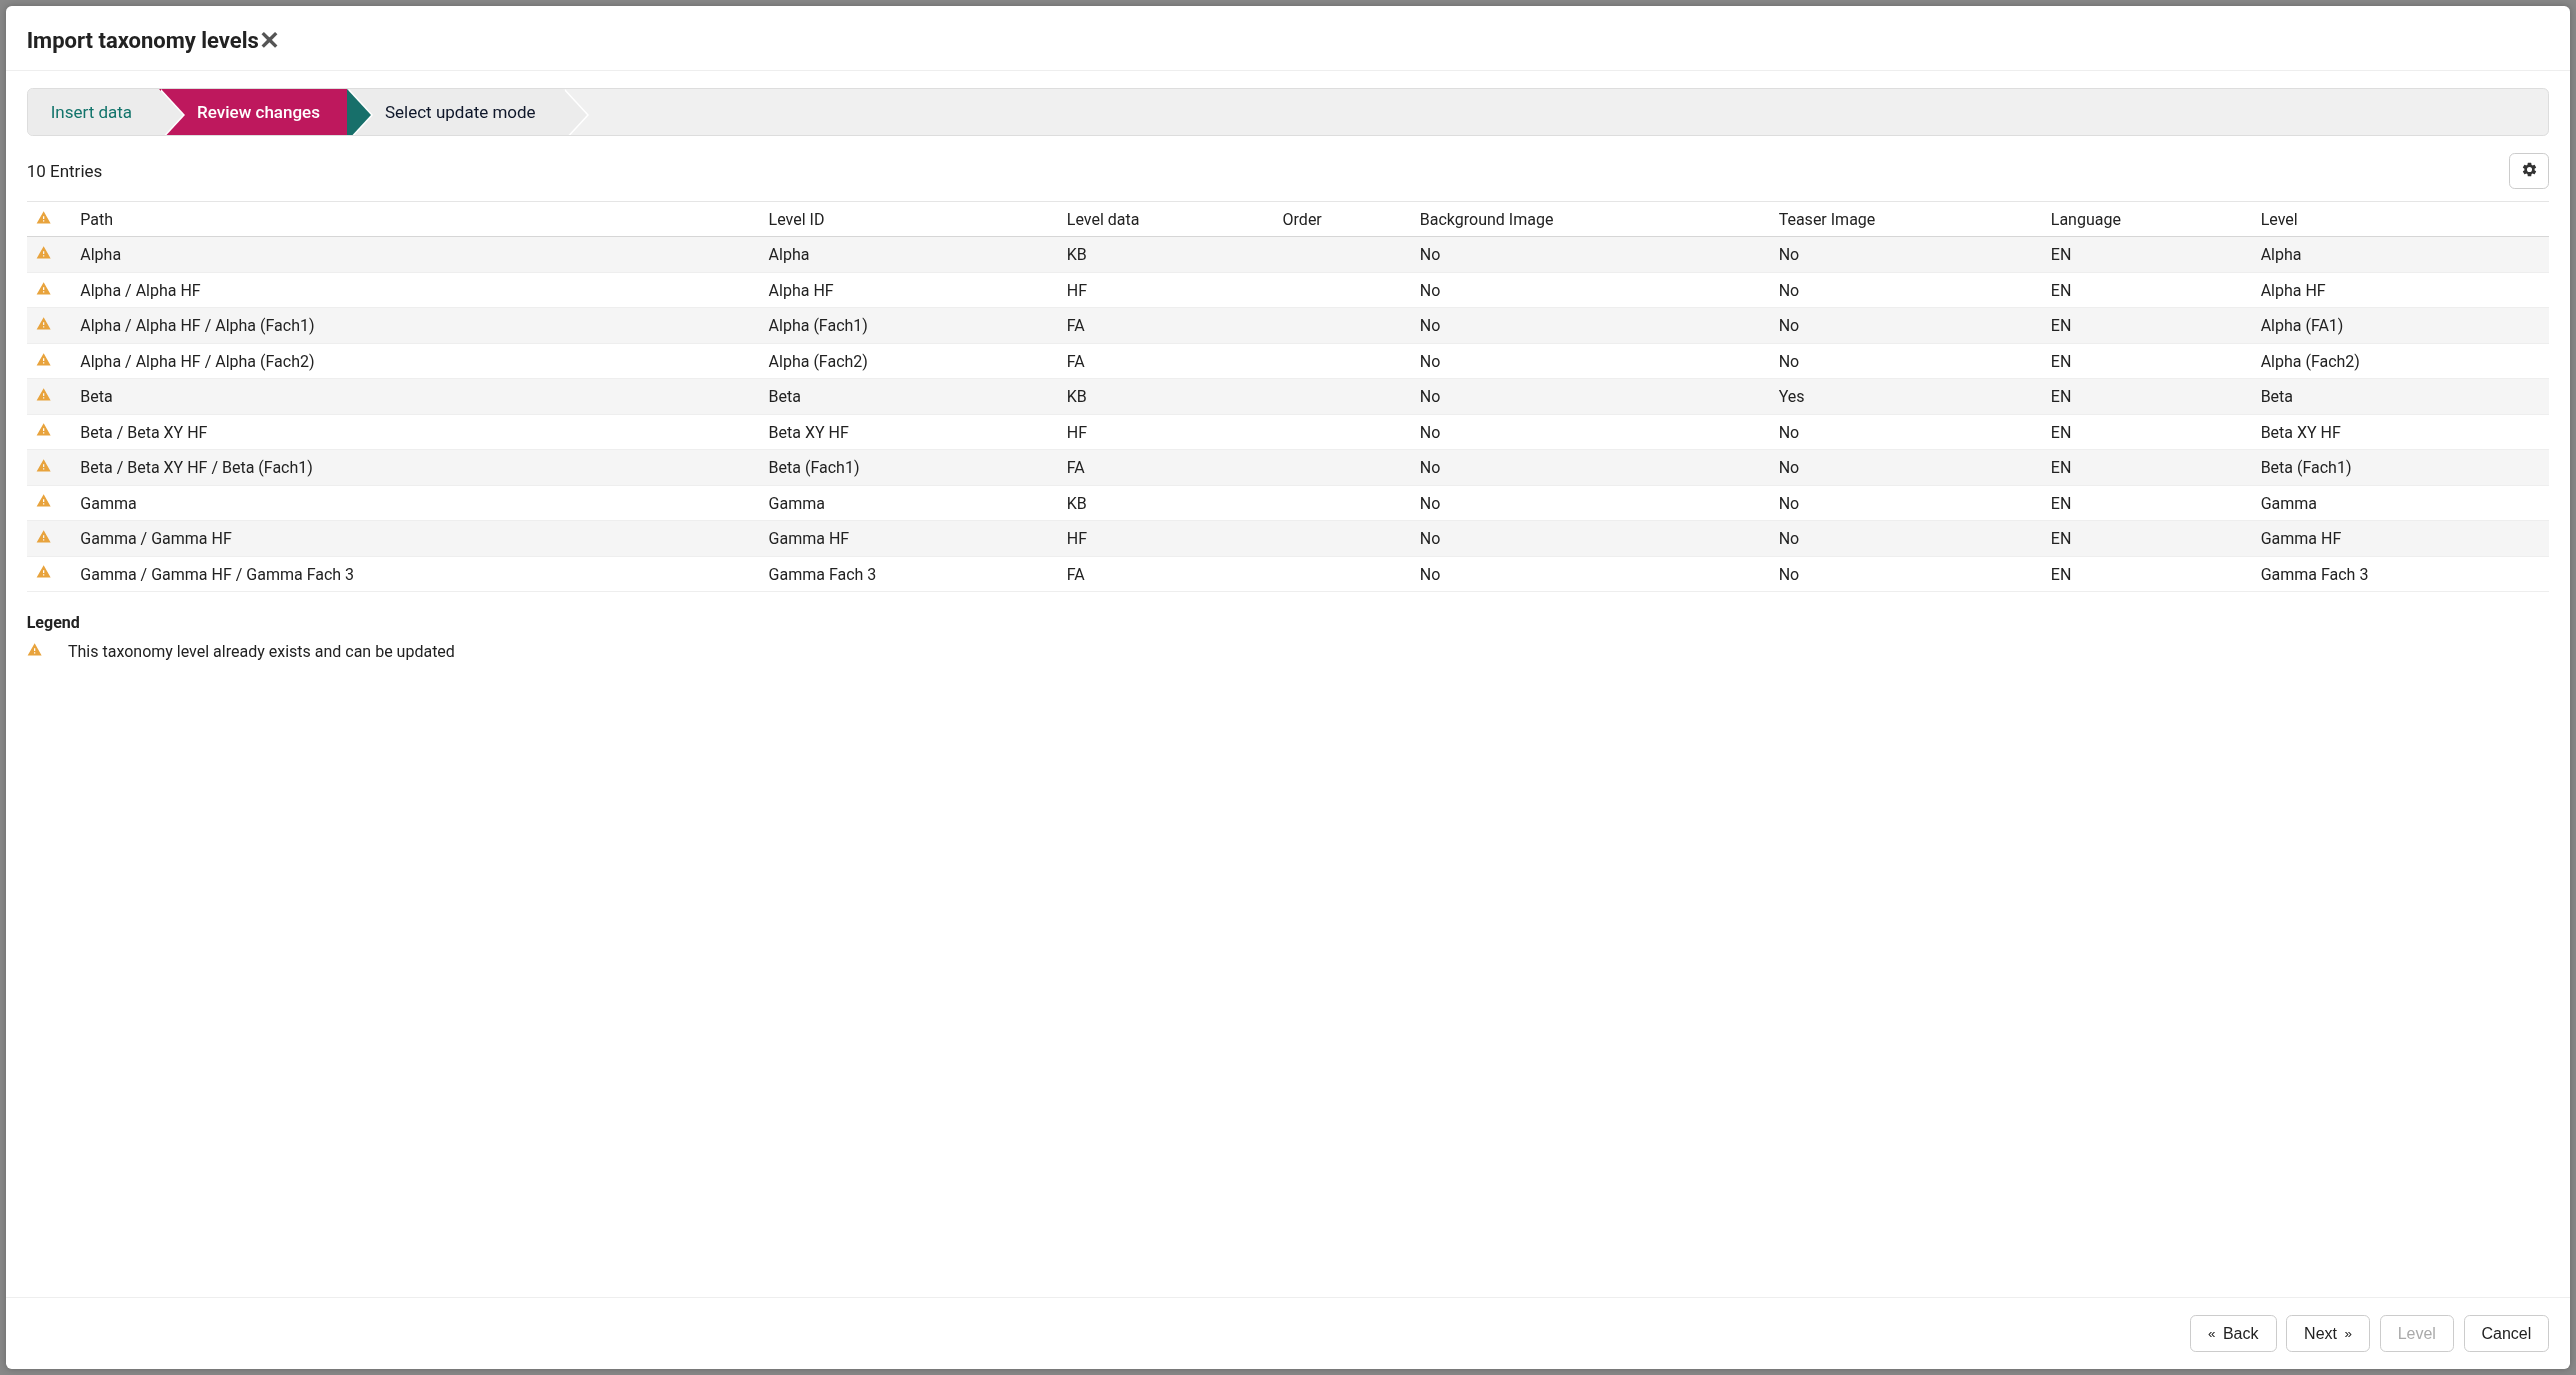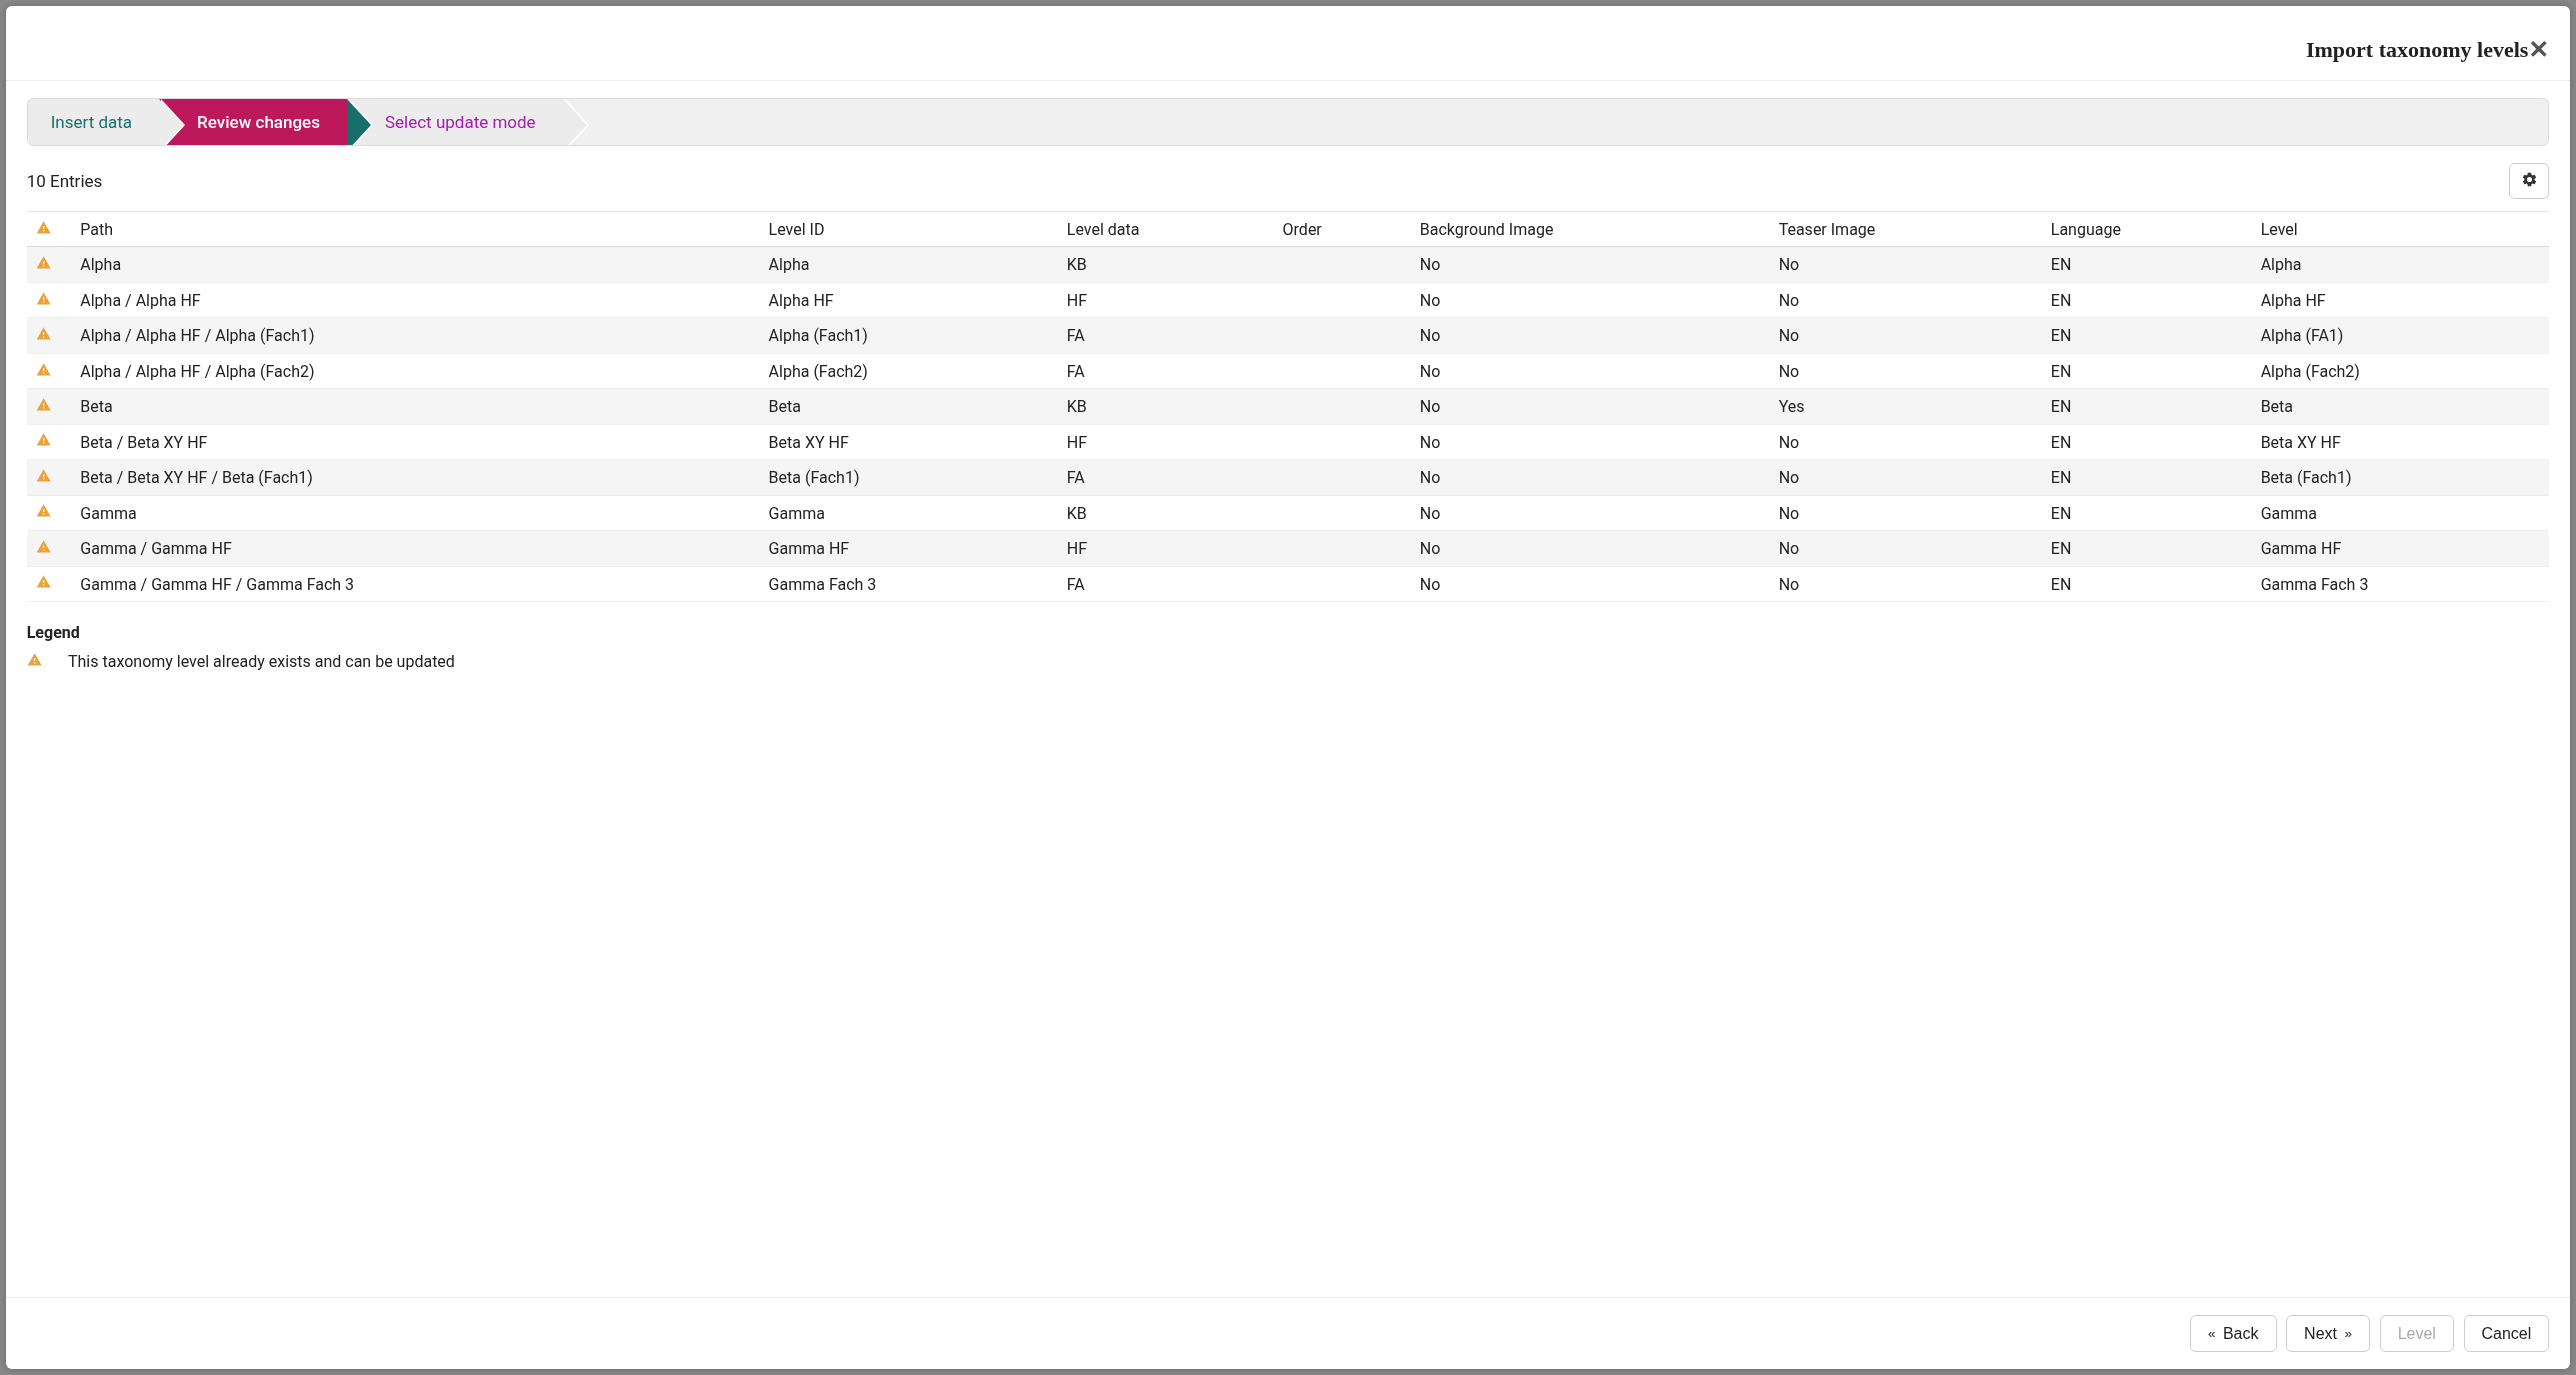--- a/index.html
+++ b/index.html
@@ -19,26 +19,25 @@
   .modal {
     background: #fff;
     border-radius: 5.7px;
     width: 100%;
     min-height: calc(100vh - 11.5px);
     display: flex;
     flex-direction: column;
     box-shadow: 0 0 7.6px rgba(0,0,0,.25);
   }
   .modal-header {
-    padding: 31px 21px 17px 21px;
+    padding: 22px 21px 17px 21px;
     display: flex;
     align-items: center;
-    justify-content: flex-end;
+    justify-content: flex-start;
     border-bottom: 1px solid #eee;
-    font-family: Liberation Serif, serif;
   }
   .modal-title {
     font-size: 22px;
     font-weight: 700;
     color: #222;
   }
   .close-icon {
     font-size: 25px;
     color: #555;
     cursor: pointer;
@@ -58,21 +57,21 @@
     background: #f0f0f0;
     display: flex;
     overflow: hidden;
     margin-bottom: 17px;
   }
   .wizard .step {
     position: relative;
     padding: 13.4px 27px 13.4px 38px;
     font-size: 17px;
     background: #ececec;
-    color: #a21caf;
+    color: #0f172a;
     cursor: default;
   }
   .wizard .step:first-child {
     padding-left: 23px;
     color: #12746b;
     cursor: pointer;
   }
   .wizard .step.active {
     background: #be185d;
     color: #fff;

